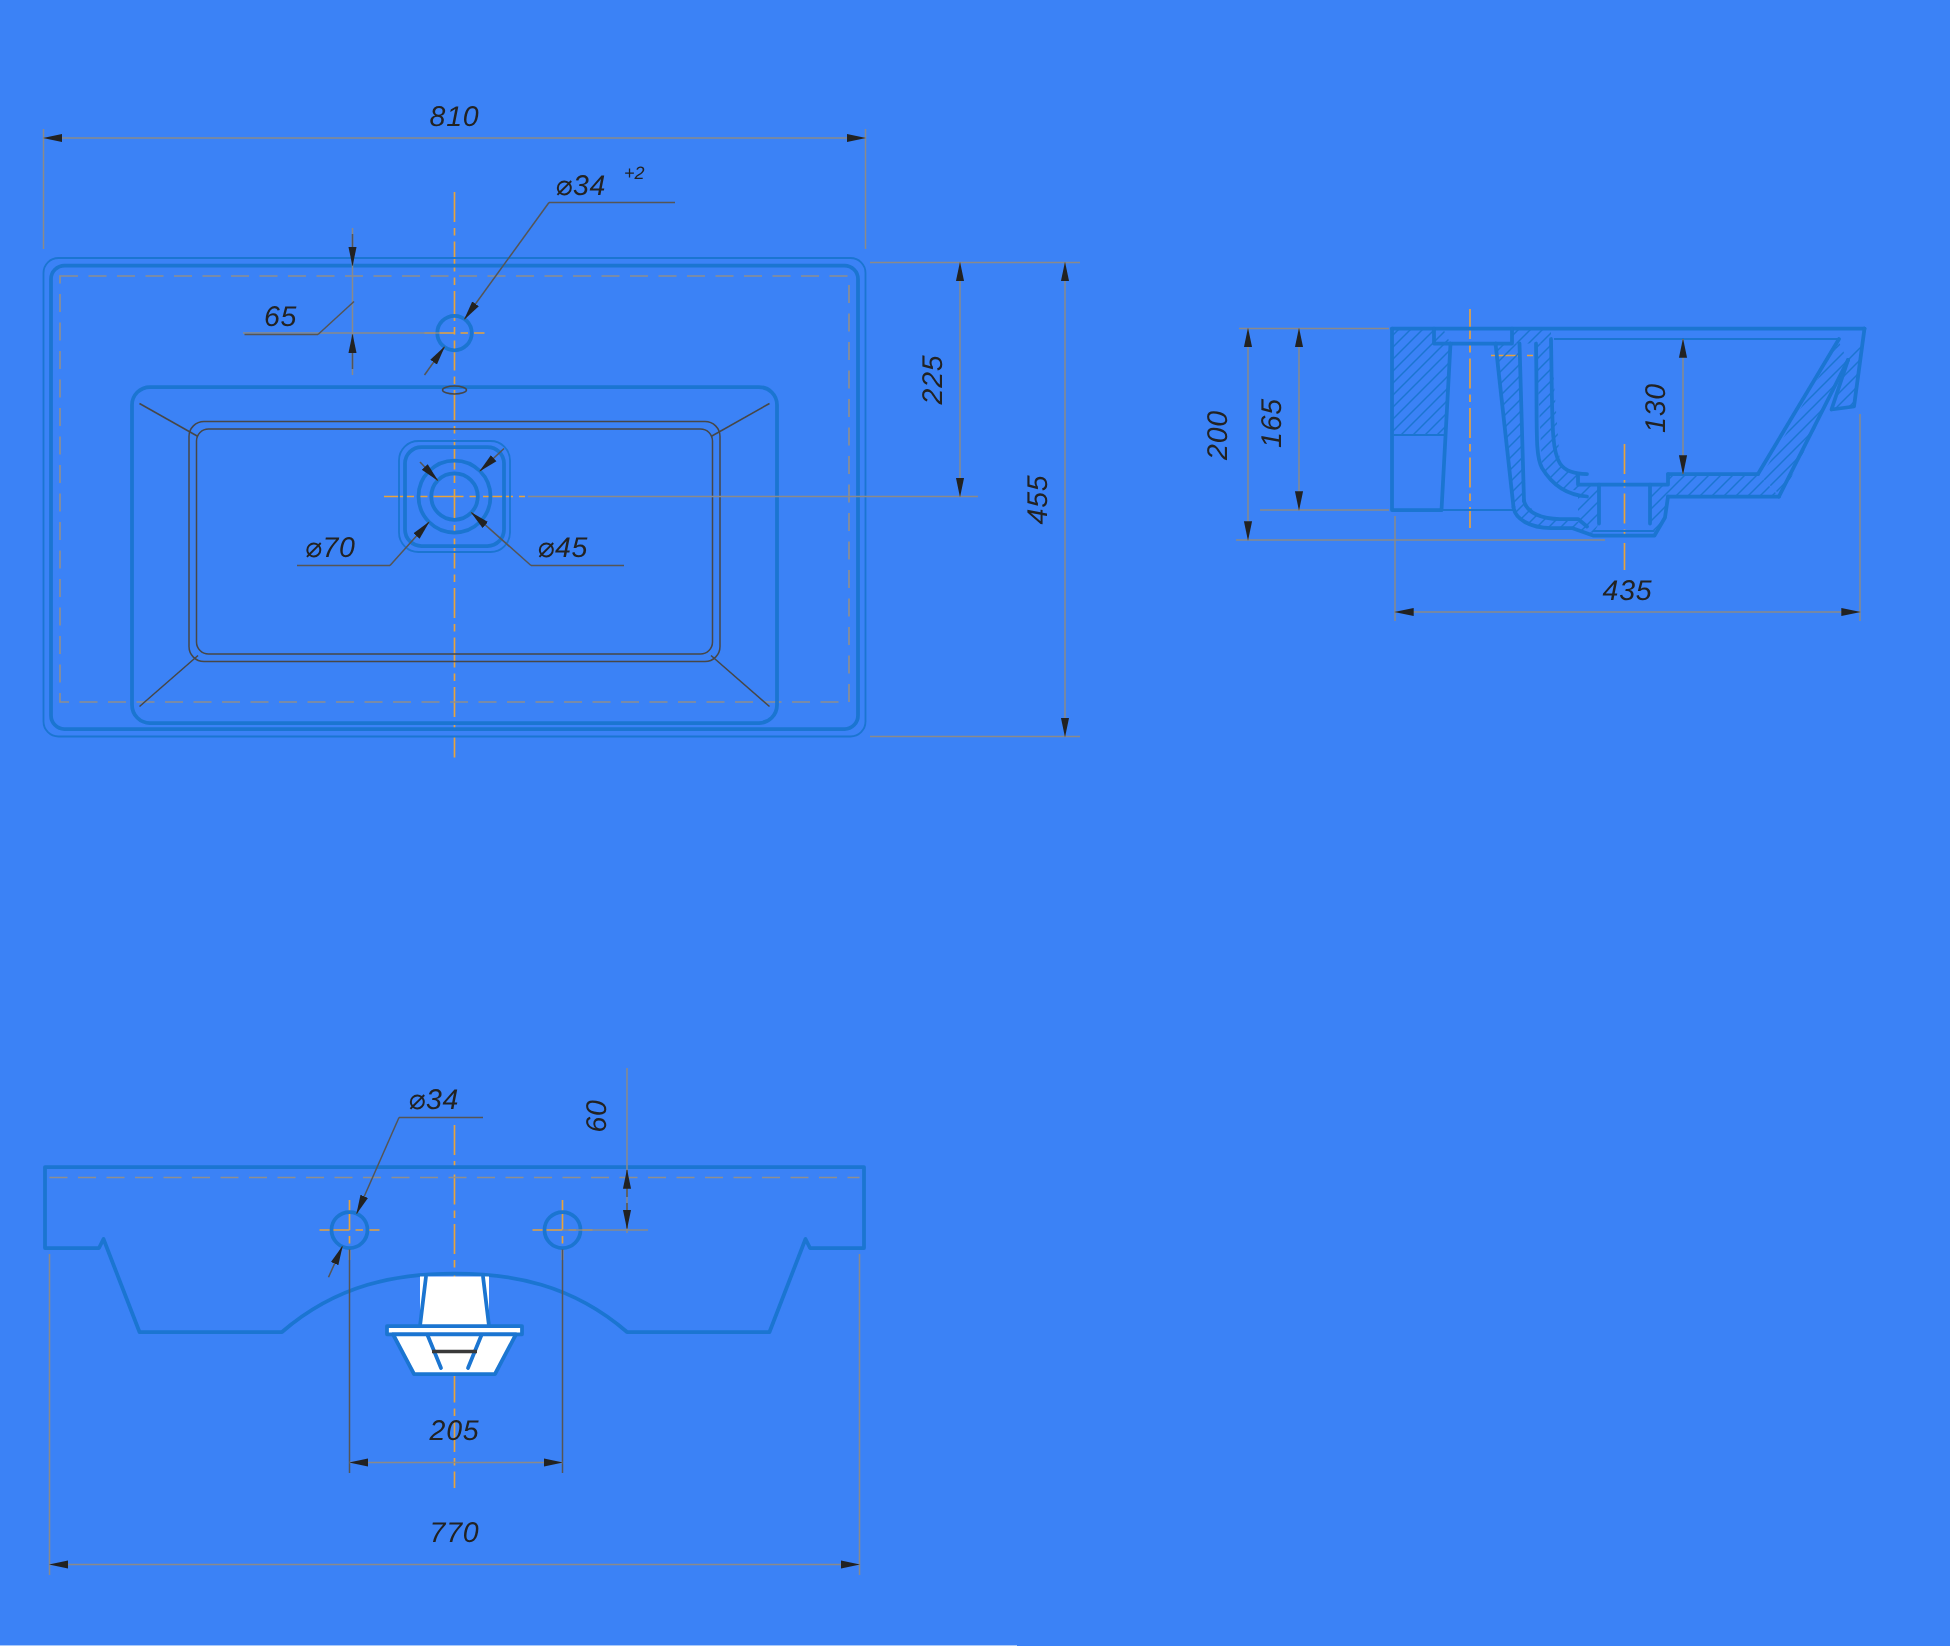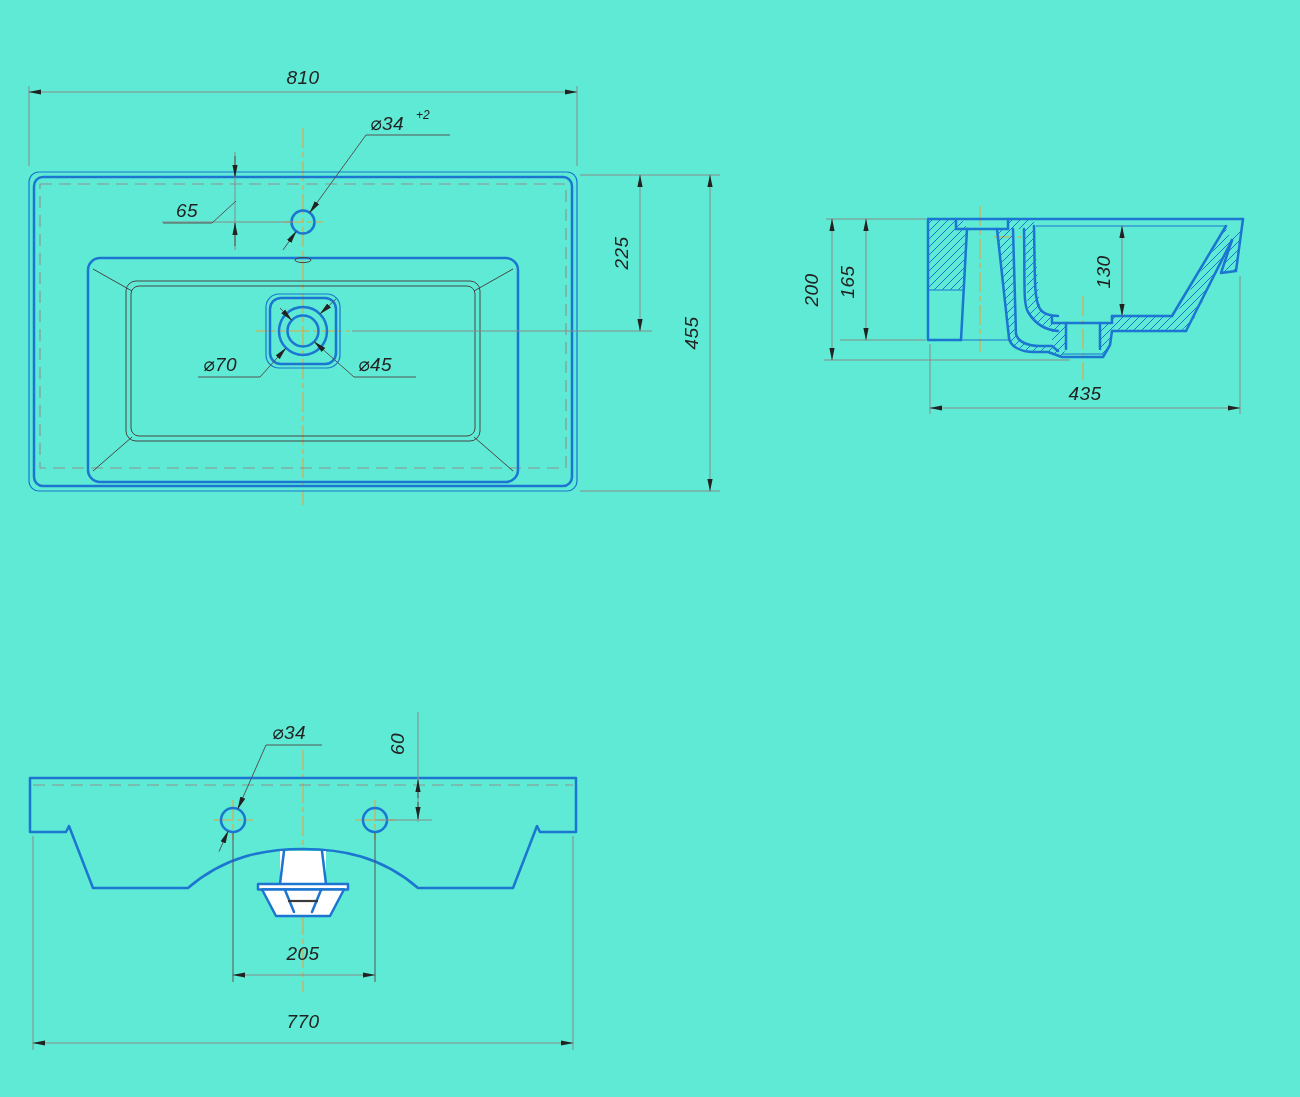--- a/index.html
+++ b/index.html
@@ -1,16 +1,16 @@
 <!DOCTYPE html>
 <html><head>
 <meta charset="utf-8">
 <style>
   html,body{margin:0;padding:0;background:#ffffff;}
-  .stage{position:relative;width:1300px;height:1097px;background:#5eead4;overflow:hidden;}
+  .stage{position:relative;width:1300px;height:1097px;background:#3b82f6;overflow:hidden;}
   svg{display:block;}
   text{font-family:"Liberation Sans","DejaVu Sans",sans-serif;font-style:italic;fill:#222;}
   .dim{font-size:19px;letter-spacing:.5px;}
   .sup{font-size:12px;}
   .bthick{stroke:#1b75d1;stroke-width:2.5;fill:none;stroke-linejoin:round;stroke-linecap:round;}
   .bthin{stroke:#1b75d1;stroke-width:1.2;fill:none;}
   .dark{stroke:#474747;stroke-width:1;fill:none;}
   .gray{stroke:#8a8a8a;stroke-width:1;fill:none;}
   .lead{stroke:#555;stroke-width:1;fill:none;}
   .dashl{stroke:#8f8f8f;stroke-width:1.1;fill:none;stroke-dasharray:12 7;}

